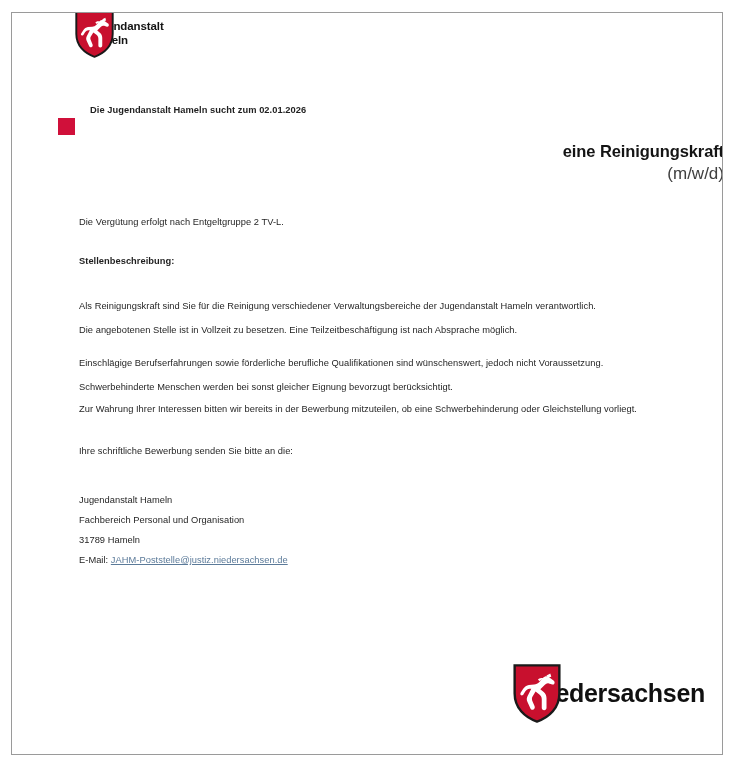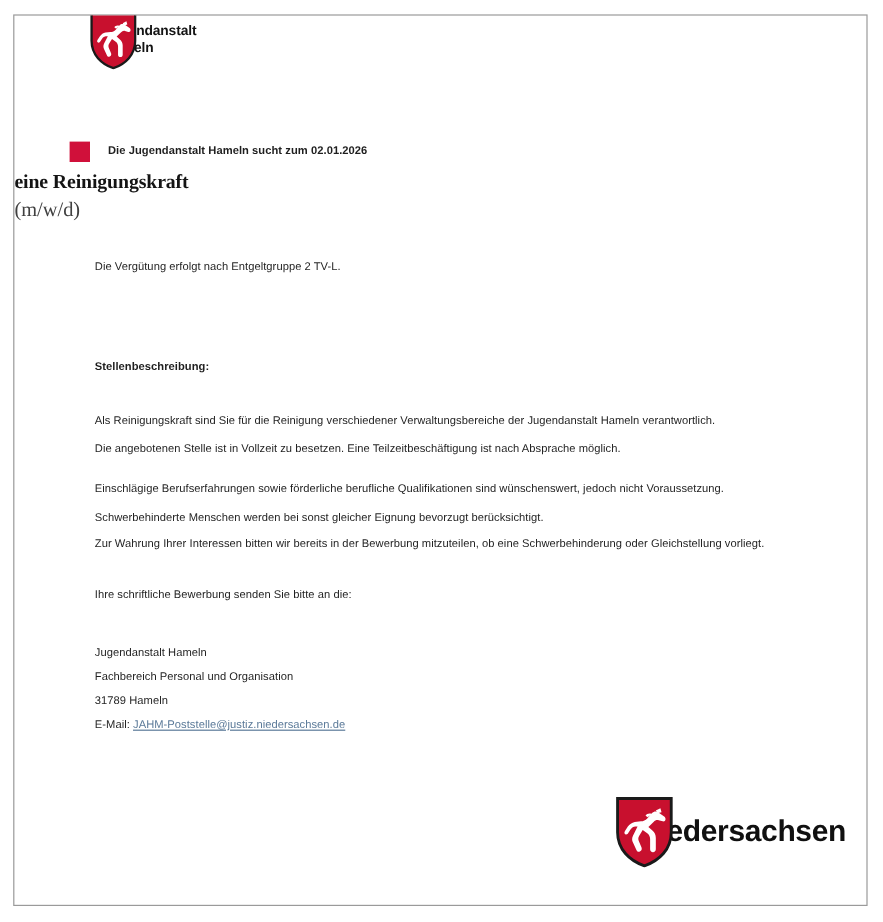--- a/index.html
+++ b/index.html
@@ -56,35 +56,34 @@
     position: absolute;
     left: 46px;
     top: 105px;
     width: 17px;
     height: 17px;
     background: #d0103a;
   }
   .intro-line {
     position: absolute;
     left: 78px;
-    top: 107px;
+    top: 92px;
     font-size: 9.3px;
     font-weight: bold;
     color: #1f1f1f;
     letter-spacing: 0.05px;
   }
 
   
   .title-block {
     position: absolute;
     left: 0;
     top: 129px;
     width: 712px;
-    text-align: left;
-    font-family: Liberation Serif, serif;
+    text-align: right;
   }
   .title-main {
     font-size: 16.5px;
     font-weight: bold;
     color: #141414;
     letter-spacing: -0.1px;
   }
   .title-sub {
     margin-top: 3px;
     font-size: 17px;
@@ -99,21 +98,21 @@
     top: 203px;
     width: 600px;
   }
   .para {
     font-size: 9.3px;
     line-height: 13px;
     color: #1f1f1f;
     letter-spacing: 0.04px;
     white-space: nowrap;
   }
-  .para.bold { font-weight: bold; margin-top: 44px; }
+  .para.bold { font-weight: bold; }
   .gap-26 { height: 26px; }
   .gap-32 { height: 32px; }
   .gap-20 { height: 20px; }
   .gap-11 { height: 11px; }
   .gap-9  { height: 9px; }
 
   .addr-line {
     font-size: 9.3px;
     line-height: 20px;
     color: #1f1f1f;

